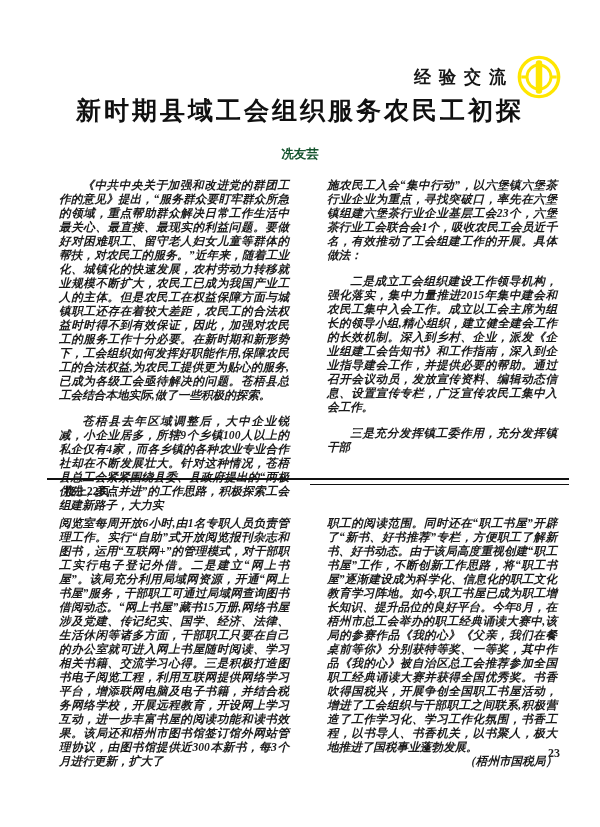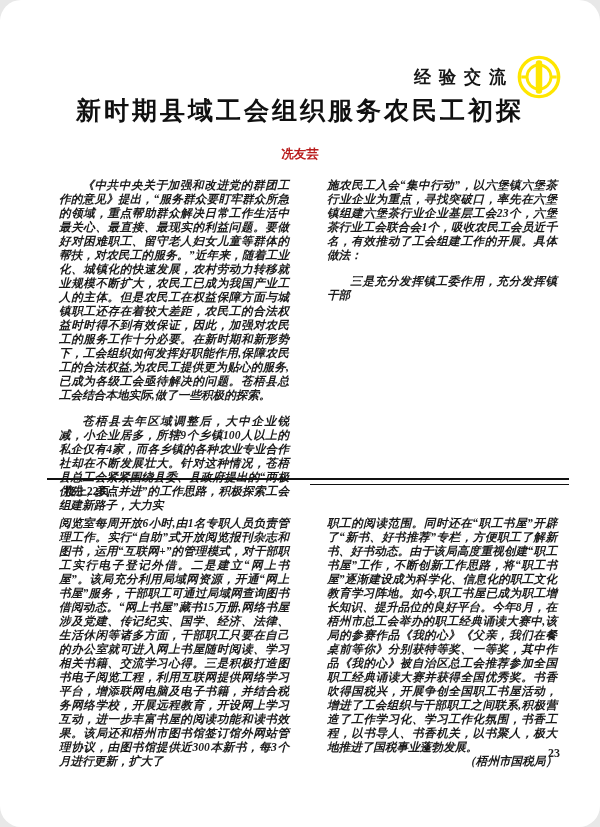--- a/index.html
+++ b/index.html
@@ -4,21 +4,20 @@
 <style>
   html,body{margin:0;padding:0;background:#e8e8e8;}
   .page{
     position:relative;
     width:600px;height:827px;
     margin:0 auto;
     background:#ffffff;
     font-family:"Liberation Serif","DejaVu Serif",serif;
     color:#141414;
     overflow:hidden;
-    border-radius:21px;
   }
   
   .hdr{
     position:absolute;top:54px;right:38px;
     display:flex;align-items:center;
   }
   .hdr-label{
     font-family:"Liberation Sans","DejaVu Sans",sans-serif;
     font-weight:700;font-size:17px;letter-spacing:8px;
     color:#161616;margin-right:2px;white-space:nowrap;
@@ -27,21 +26,21 @@
   .logo{width:46px;height:46px;display:block;}
   
   .title{
     position:absolute;top:94px;left:0;width:100%;
     text-align:center;
     font-family:"Liberation Sans","DejaVu Sans",sans-serif;
     font-weight:700;font-size:25px;letter-spacing:3px;color:#101010;
   }
   .author{
     position:absolute;top:146px;left:0;width:100%;
-    text-align:center;font-weight:700;font-size:12.5px;color:#b91c1c;
+    text-align:center;font-weight:700;font-size:12.5px;color:#14532d;
   }
   
   .cols{
     position:absolute;left:47px;width:522px;
     display:flex;gap:14px;
   }
   .main-cols{top:167px;}
   .cont-cols{top:505px;}
   .col{width:254px;}
   .col p{
@@ -93,20 +92,21 @@
   <div class="title">新时期县域工会组织服务农民工初探</div>
   <div class="author">冼友芸</div>
 
   <div class="cols main-cols">
     <div class="col">
       <p class="ind">《中共中央关于加强和改进党的群团工作的意见》提出，“服务群众要盯牢群众所急的领域，重点帮助群众解决日常工作生活中最关心、最直接、最现实的利益问题。要做好对困难职工、留守老人妇女儿童等群体的帮扶，对农民工的服务。”近年来，随着工业化、城镇化的快速发展，农村劳动力转移就业规模不断扩大，农民工已成为我国产业工人的主体。但是农民工在权益保障方面与城镇职工还存在着较大差距，农民工的合法权益时时得不到有效保证，因此，加强对农民工的服务工作十分必要。在新时期和新形势下，工会组织如何发挥好职能作用,保障农民工的合法权益,为农民工提供更为贴心的服务,已成为各级工会亟待解决的问题。苍梧县总工会结合本地实际,做了一些积极的探索。</p>
       <p class="ind">苍梧县去年区域调整后，大中企业锐减，小企业居多，所辖9个乡镇100人以上的私企仅有4家，而各乡镇的各种农业专业合作社却在不断发展壮大。针对这种情况，苍梧县总工会紧紧围绕县委、县政府提出的“两极优先，多点并进”的工作思路，积极探索工会组建新路子，大力实</p>
     </div>
     <div class="col">
       <p>施农民工入会“集中行动”，以六堡镇六堡茶行业企业为重点，寻找突破口，率先在六堡镇组建六堡茶行业企业基层工会23个，六堡茶行业工会联合会1个，吸收农民工会员近千名，有效推动了工会组建工作的开展。具体做法：</p>
+      <p class="ind">二是成立工会组织建设工作领导机构，强化落实，集中力量推进2015年集中建会和农民工集中入会工作。成立以工会主席为组长的领导小组,精心组织，建立健全建会工作的长效机制。深入到乡村、企业，派发《企业组建工会告知书》和工作指南，深入到企业指导建会工作，并提供必要的帮助。通过召开会议动员，发放宣传资料、编辑动态信息、设置宣传专栏，广泛宣传农民工集中入会工作。</p>
       <p class="ind">三是充分发挥镇工委作用，充分发挥镇干部</p>
     </div>
   </div>
 
   <div class="rule"></div>
   <div class="rule-thin"></div>
   <div class="cont-label">接上22页</div>
 
   <div class="cols cont-cols">
     <div class="col">

